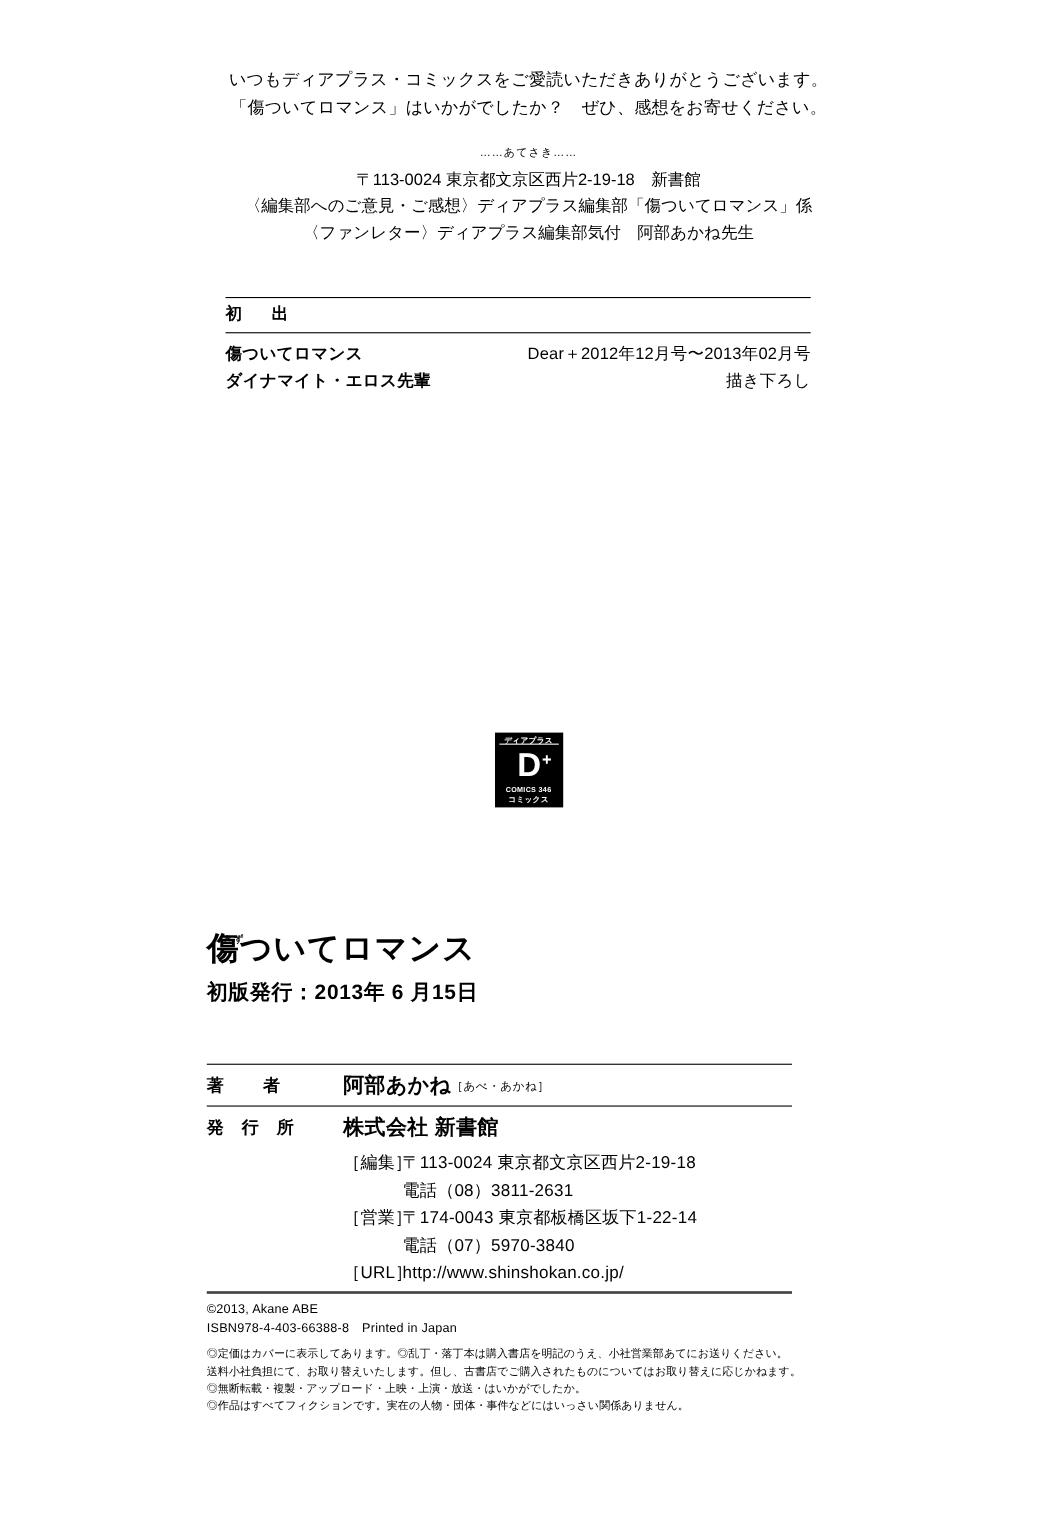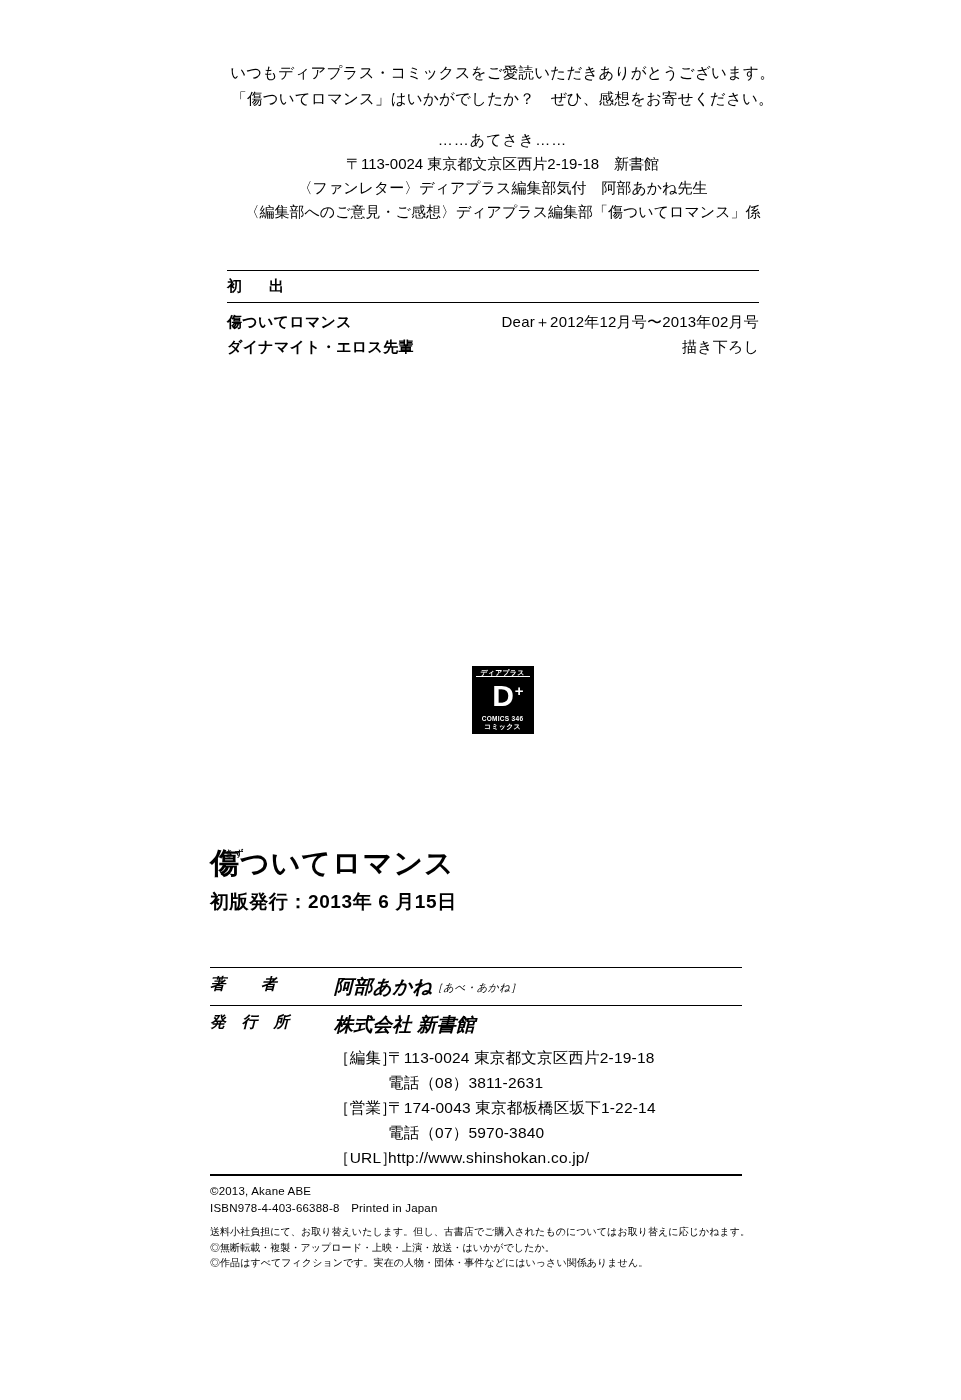--- a/index.html
+++ b/index.html
@@ -12,40 +12,39 @@
     height: 1400px;
     position: relative;
     font-family: "Liberation Sans", sans-serif;
     color: #000000;
     overflow: hidden;
   }
   .page {
     position: relative;
     width: 780px;
     height: 1400px;
-    margin-left: 22px;
   }
 
   
   .top-block {
     position: absolute;
     left: 0;
     top: 60px;
     width: 961px;
     text-align: center;
   }
   .top-line {
     font-size: 15.5px;
     line-height: 26px;
     letter-spacing: 0.2px;
     white-space: nowrap;
   }
   .addr-head {
     margin-top: 16px;
-    font-size: 15px;
+    font-size: 10px;
     line-height: 24px;
     letter-spacing: 1px;
   }
   .addr-line {
     font-size: 15px;
     line-height: 24px;
     white-space: nowrap;
   }
 
   
@@ -174,23 +173,22 @@
     font-weight: 700;
     letter-spacing: 0.6px;
   }
 
   .info-table {
     margin-top: 52px;
     width: 532px;
   }
   .info-row {
     display: flex;
-    align-items: flex-start;
+    align-items: center;
     padding: 6px 0 5px 0;
-    font-style: italic;
   }
   .info-label {
     width: 124px;
     flex: 0 0 124px;
     font-size: 15.5px;
     font-weight: 700;
     letter-spacing: 10px;
   }
   .info-label.narrow { letter-spacing: 6px; }
   .info-value {
@@ -244,22 +242,22 @@
 </head>
 <body>
 
 <div class="page">
 
   <div class="top-block">
     <div class="top-line">いつもディアプラス・コミックスをご愛読いただきありがとうございます。</div>
     <div class="top-line">「傷ついてロマンス」はいかがでしたか？　ぜひ、感想をお寄せください。</div>
     <div class="addr-head">……あてさき……</div>
     <div class="addr-line">〒113-0024 東京都文京区西片2-19-18　新書館</div>
+    <div class="addr-line">〈編集部へのご意見・ご感想〉ディアプラス編集部「傷ついてロマンス」係</div>
     <div class="addr-line">〈ファンレター〉ディアプラス編集部気付　阿部あかね先生</div>
-    <div class="addr-line">〈編集部へのご意見・ご感想〉ディアプラス編集部「傷ついてロマンス」係</div>
   </div>
 
   <div class="pub-section">
     <div class="rule"></div>
     <div class="pub-title">初　出</div>
     <div class="rule"></div>
     <div class="pub-rows">
       <div class="pub-row">
         <span class="left">傷ついてロマンス</span>
         <span class="right">Dear＋2012年12月号〜2013年02月号</span>
@@ -326,20 +324,21 @@
       <div class="rule"></div>
 
 
       <div class="rule"></div>
     </div>
 
     <div class="footer">
       <div class="copy-line">©2013, Akane ABE</div>
       <div class="copy-line">ISBN978-4-403-66388-8　Printed in Japan</div>
       <div class="notes">
+        <div class="note">◎定価はカバーに表示してあります。◎乱丁・落丁本は購入書店を明記のうえ、小社営業部あてにお送りください。</div>
         <div class="note">送料小社負担にて、お取り替えいたします。但し、古書店でご購入されたものについてはお取り替えに応じかねます。</div>
         <div class="note">◎無断転載・複製・アップロード・上映・上演・放送・はいかがでしたか。</div>
         <div class="note">◎作品はすべてフィクションです。実在の人物・団体・事件などにはいっさい関係ありません。</div>
       </div>
     </div>
   </div>
 
 </div>
 
 </body></html>

